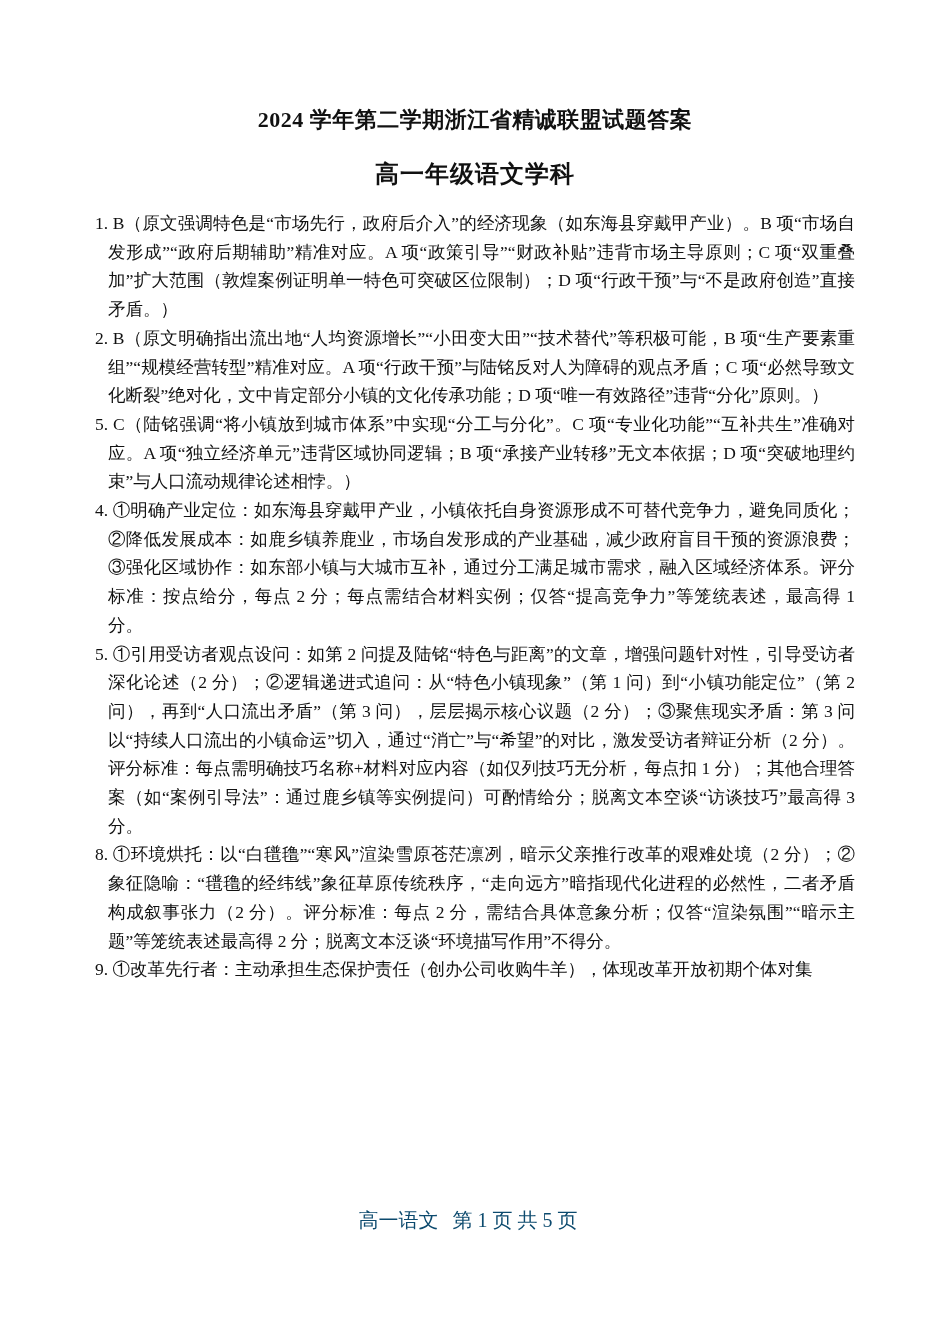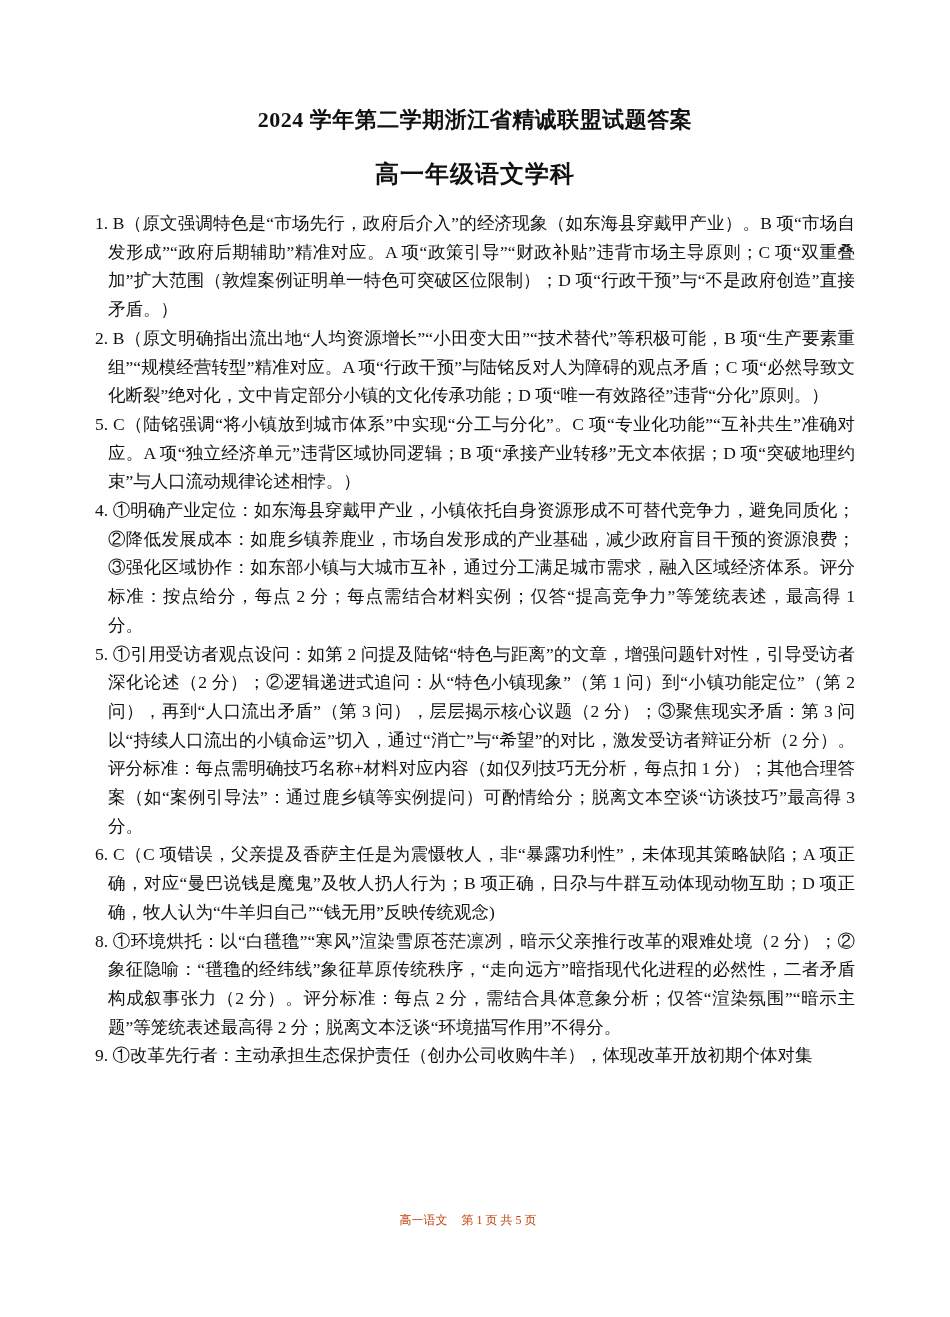--- a/index.html
+++ b/index.html
@@ -43,44 +43,43 @@
     margin: 0;
     padding-left: 13px;
     text-indent: -13px;
   }
   .page-footer {
     position: absolute;
     left: 0;
     right: 14px;
     top: 1210px;
     text-align: center;
-    font-size: 12px;
+    font-size: 20px;
     line-height: 20px;
-    color: #c2410c;
+    color: #0c4a6e;
   }
   .page-footer .footer-page-info {
     margin-left: 14px;
   }
 </style>
 </head>
 <body>
 
 <div class="page">
 
   <h1 class="doc-title">2024 学年第二学期浙江省精诚联盟试题答案</h1>
 
   <h2 class="doc-subtitle">高一年级语文学科</h2>
 
   <div class="answers">
     <p class="answer">1. B（原文强调特色是“市场先行，政府后介入”的经济现象（如东海县穿戴甲产业）。B 项“市场自发形成”“政府后期辅助”精准对应。A 项“政策引导”“财政补贴”违背市场主导原则；C 项“双重叠加”扩大范围（敦煌案例证明单一特色可突破区位限制）；D 项“行政干预”与“不是政府创造”直接矛盾。）</p>
     <p class="answer">2. B（原文明确指出流出地“人均资源增长”“小田变大田”“技术替代”等积极可能，B 项“生产要素重组”“规模经营转型”精准对应。A 项“行政干预”与陆铭反对人为障碍的观点矛盾；C 项“必然导致文化断裂”绝对化，文中肯定部分小镇的文化传承功能；D 项“唯一有效路径”违背“分化”原则。）</p>
     <p class="answer">5. C（陆铭强调“将小镇放到城市体系”中实现“分工与分化”。C 项“专业化功能”“互补共生”准确对应。A 项“独立经济单元”违背区域协同逻辑；B 项“承接产业转移”无文本依据；D 项“突破地理约束”与人口流动规律论述相悖。）</p>
     <p class="answer">4. ①明确产业定位：如东海县穿戴甲产业，小镇依托自身资源形成不可替代竞争力，避免同质化；②降低发展成本：如鹿乡镇养鹿业，市场自发形成的产业基础，减少政府盲目干预的资源浪费；③强化区域协作：如东部小镇与大城市互补，通过分工满足城市需求，融入区域经济体系。评分标准：按点给分，每点 2 分；每点需结合材料实例；仅答“提高竞争力”等笼统表述，最高得 1 分。</p>
     <p class="answer">5. ①引用受访者观点设问：如第 2 问提及陆铭“特色与距离”的文章，增强问题针对性，引导受访者深化论述（2 分）；②逻辑递进式追问：从“特色小镇现象”（第 1 问）到“小镇功能定位”（第 2 问），再到“人口流出矛盾”（第 3 问），层层揭示核心议题（2 分）；③聚焦现实矛盾：第 3 问以“持续人口流出的小镇命运”切入，通过“消亡”与“希望”的对比，激发受访者辩证分析（2 分）。评分标准：每点需明确技巧名称+材料对应内容（如仅列技巧无分析，每点扣 1 分）；其他合理答案（如“案例引导法”：通过鹿乡镇等实例提问）可酌情给分；脱离文本空谈“访谈技巧”最高得 3 分。</p>
-    <p class="answer">6. C（C 项错误，父亲提及香萨主任是为震慑牧人，非“暴露功利性”，未体现其策略缺陷；A 项正确，对应“曼巴说钱是魔鬼”及牧人扔人行为；B 项正确，日尕与牛群互动体现动物互助；D 项正确，牧人认为“牛羊归自己”“钱无用”反映传统观念)</p>
     <p class="answer">8. ①环境烘托：以“白氆氇”“寒风”渲染雪原苍茫凛冽，暗示父亲推行改革的艰难处境（2 分）；②象征隐喻：“氆氇的经纬线”象征草原传统秩序，“走向远方”暗指现代化进程的必然性，二者矛盾构成叙事张力（2 分）。评分标准：每点 2 分，需结合具体意象分析；仅答“渲染氛围”“暗示主题”等笼统表述最高得 2 分；脱离文本泛谈“环境描写作用”不得分。</p>
     <p class="answer">9. ①改革先行者：主动承担生态保护责任（创办公司收购牛羊），体现改革开放初期个体对集</p>
   </div>
 
   <div class="page-footer">
     <span class="footer-label">高一语文</span><span class="footer-page-info">第 1 页 共 5 页</span>
   </div>
 
 </div>
 

